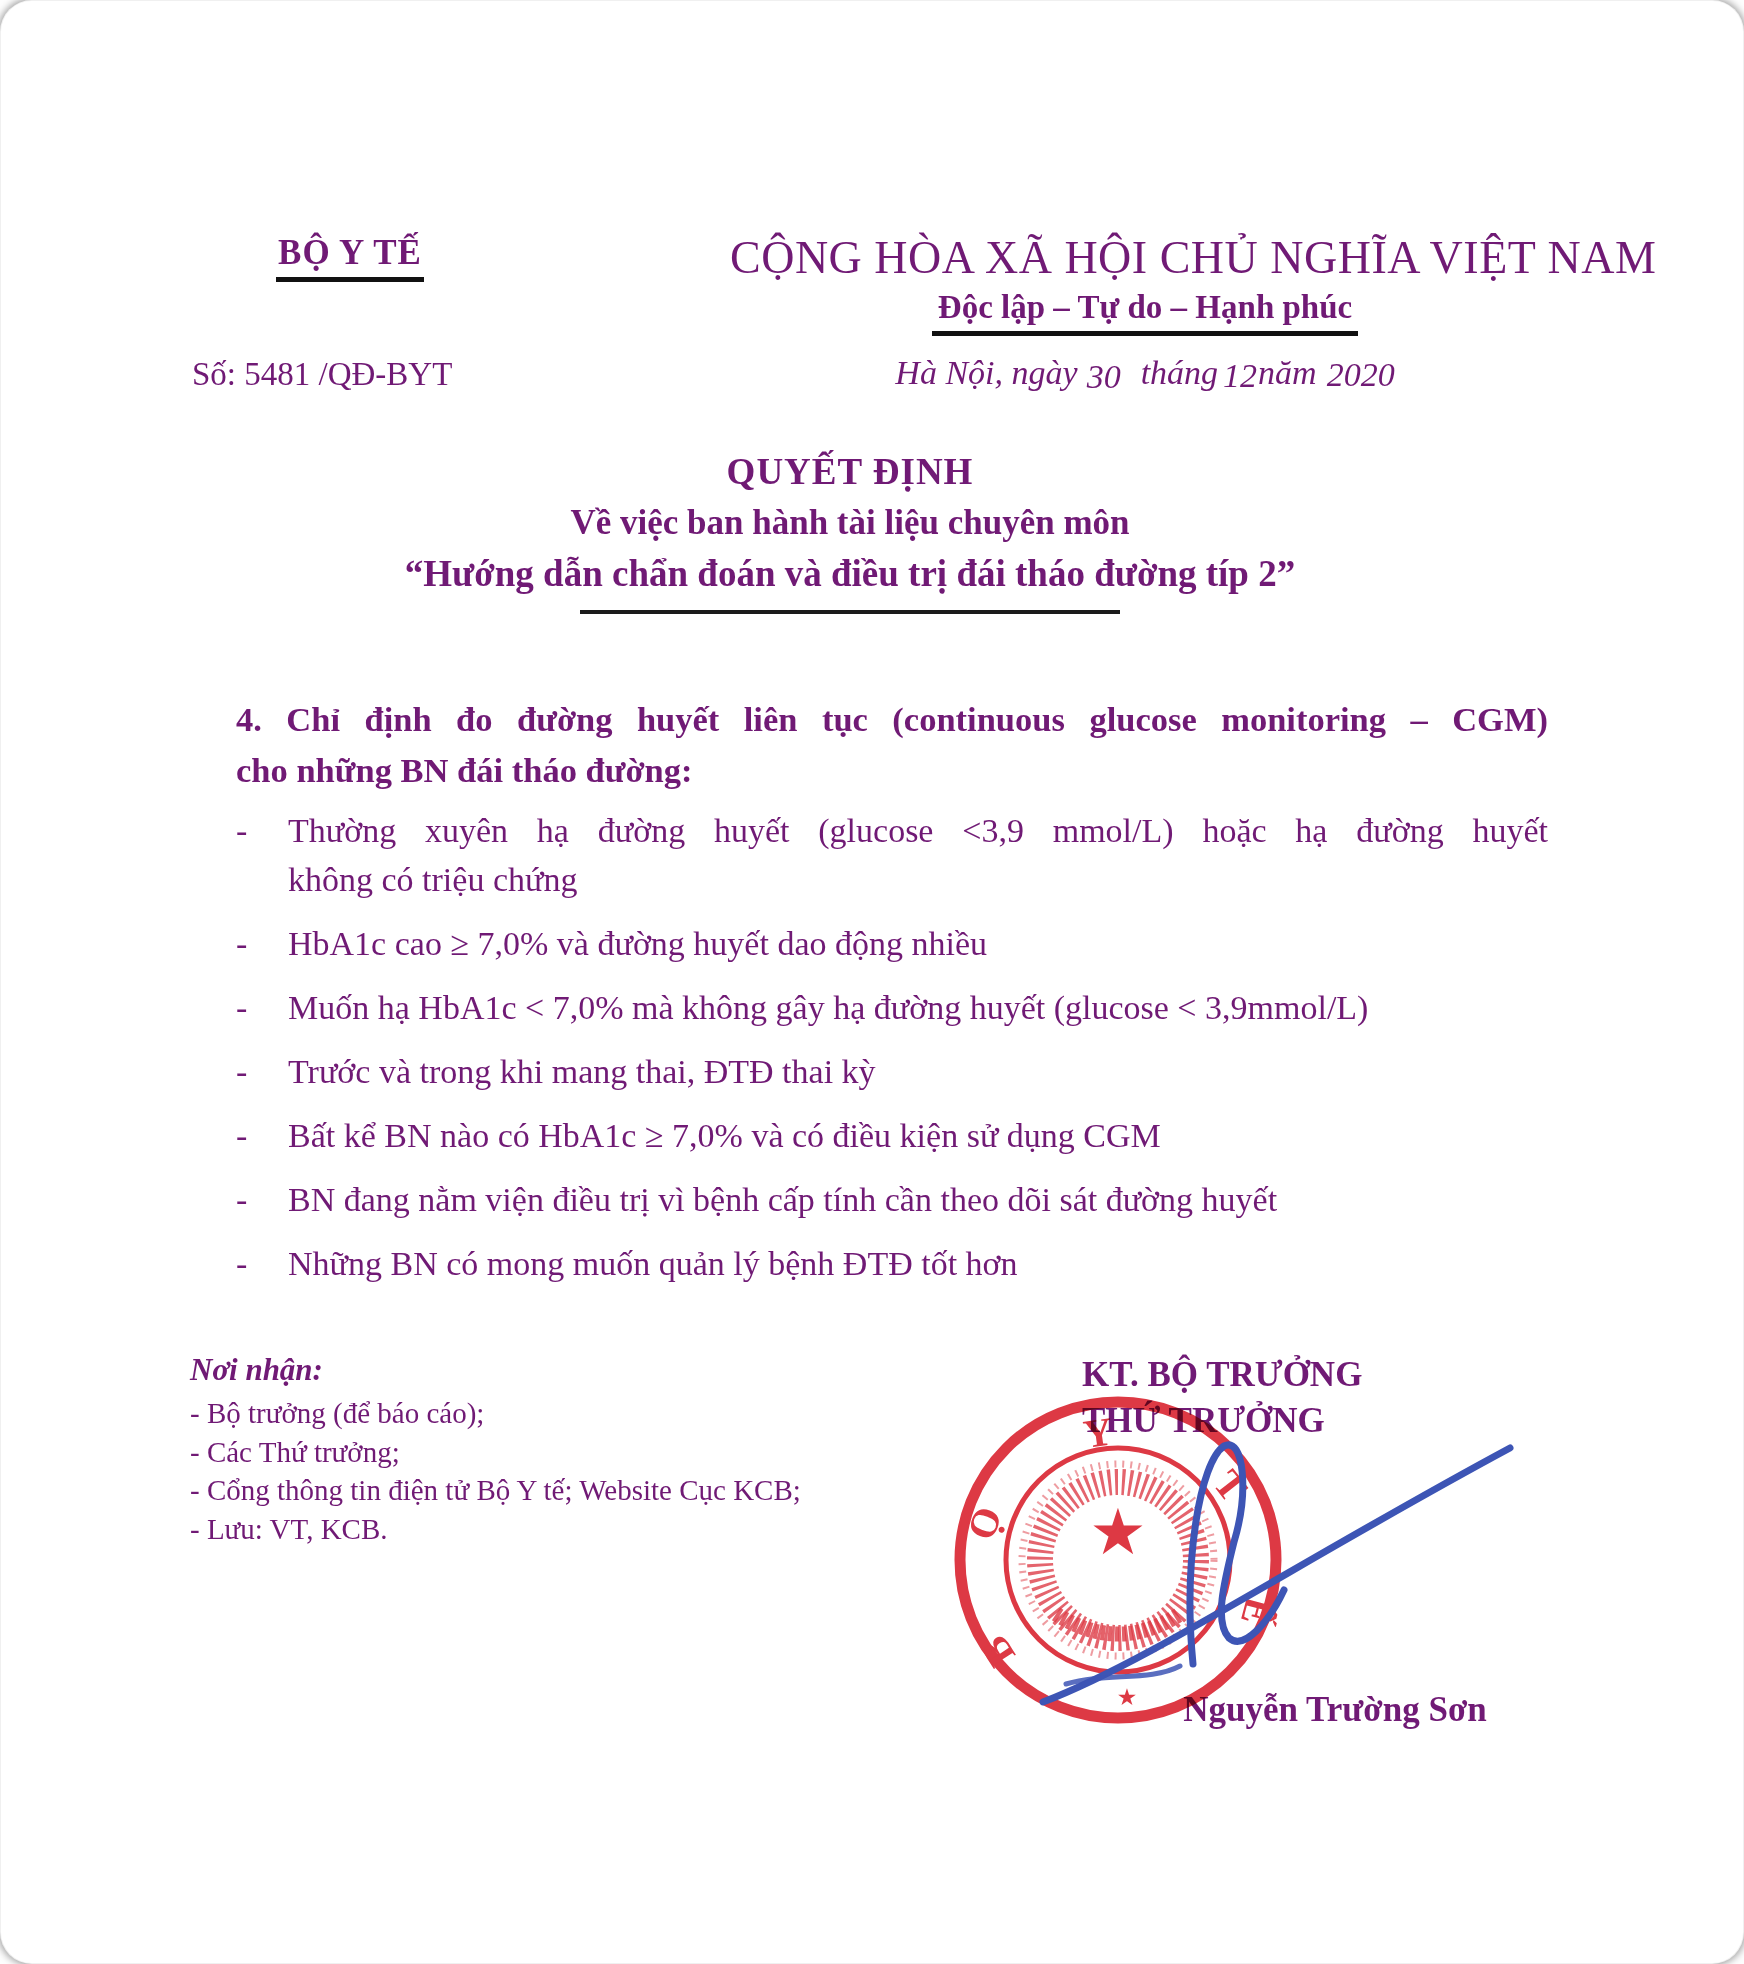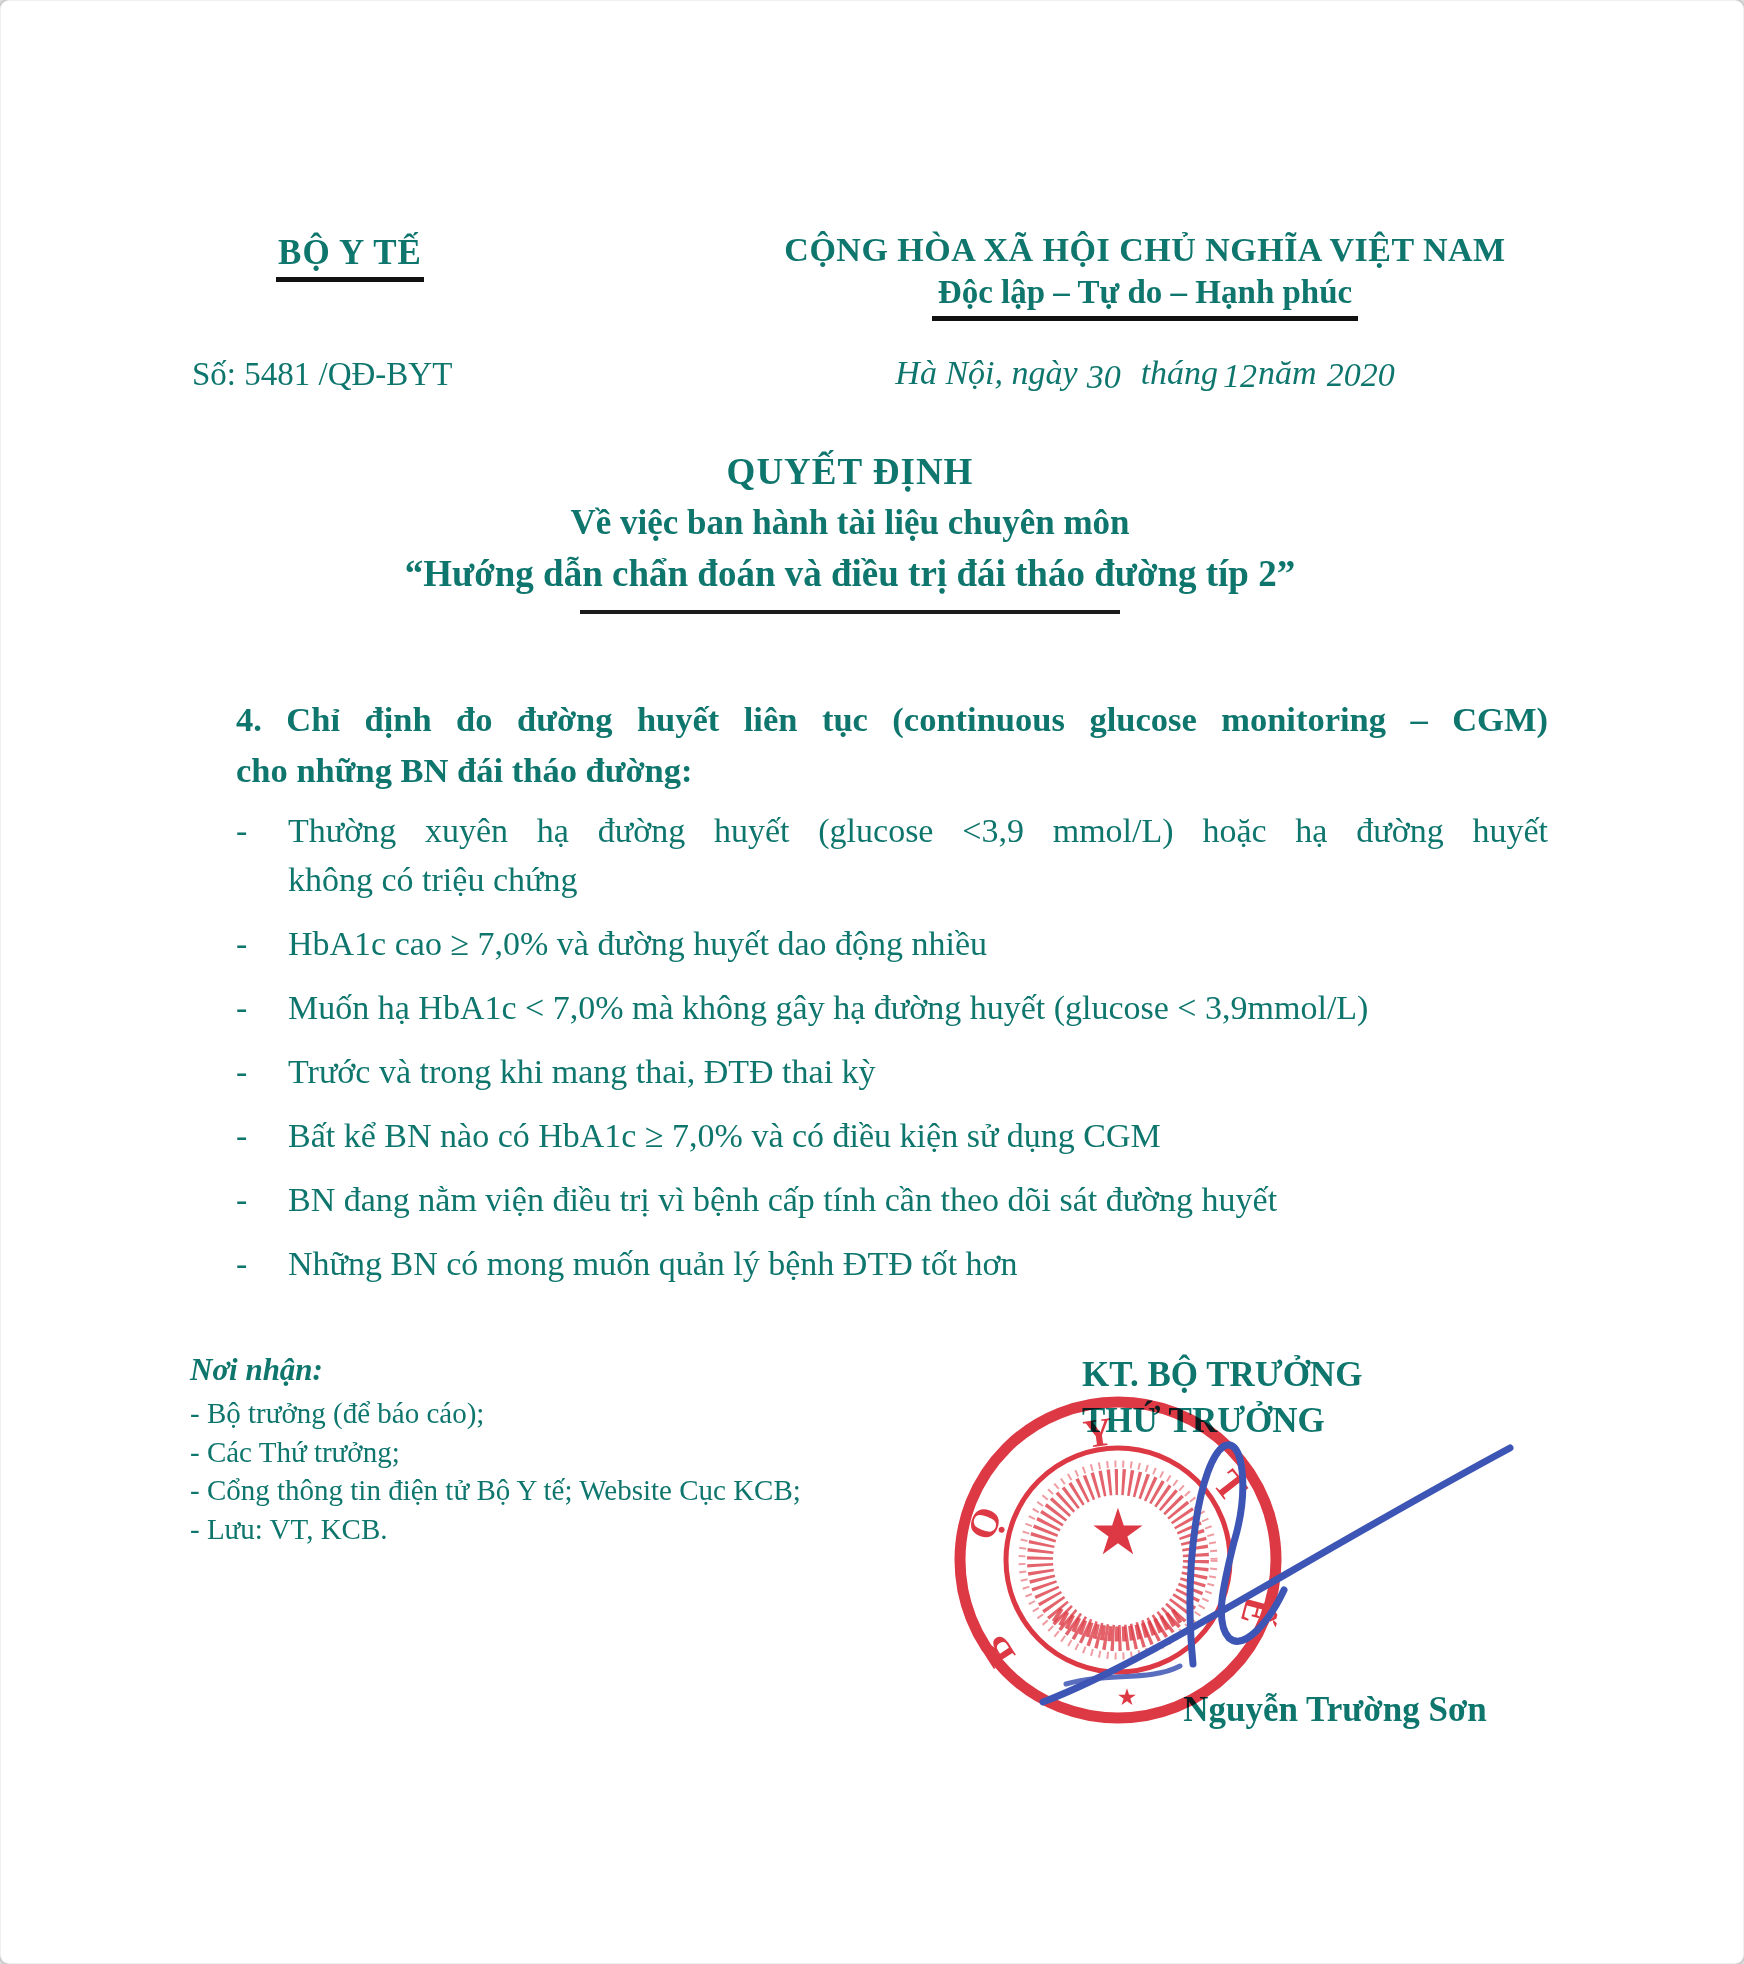--- a/index.html
+++ b/index.html
@@ -1,27 +1,27 @@
 <!DOCTYPE html>
 <html><head>
 <meta charset="utf-8">
 <style>
   html,body{margin:0;padding:0;background:#fdfdfd;}
   .page{
     position:relative;width:1744px;height:1964px;background:#ffffff;
-    border-radius:9px;overflow:hidden;
+    border-radius:32px;overflow:hidden;
     box-shadow:0 0 7px 2px rgba(0,0,0,.35), inset 0 0 0 1px rgba(0,0,0,.06);
-    font-family:"Liberation Serif","DejaVu Serif",serif;color:#0f766e;
+    font-family:"Liberation Serif","DejaVu Serif",serif;color:#701a75;
   }
   .abs{position:absolute;}
   
   .org-left{left:245px;top:233px;width:210px;text-align:center;}
   .org-left .t{display:inline-block;font-weight:bold;font-size:35px;border-bottom:5px solid #111;padding:0 2px 4px 2px;letter-spacing:1px;}
   .nation{left:730px;top:231px;width:830px;text-align:center;}
-  .nation .l1{font-weight:bold;font-size:34px;letter-spacing:.5px;white-space:nowrap;}
+  .nation .l1{font-weight:normal;font-size:46px;letter-spacing:.5px;white-space:nowrap;}
   .nation .l2{display:inline-block;font-weight:bold;font-size:33px;border-bottom:5px solid #111;padding:0 6px 5px 6px;margin-top:5px;white-space:nowrap;}
   .doc-no{left:192px;top:356px;font-size:33px;white-space:nowrap;}
   .date-line{left:730px;top:354px;width:830px;text-align:center;font-style:italic;font-size:34px;}
   .date-line span{display:inline-block;}
   .date-line .dday{margin:0 20px 0 9px;transform:translateY(4px);}
   .date-line .dmonth{margin:0 1px 0 5px;transform:translateY(3px);}
   .date-line .dyear{margin-left:10px;transform:translateY(2px);font-family:Liberation Serif, serif;}
   
   .title-block{left:72px;top:450px;width:1556px;text-align:center;}
   .title-block .t1{font-weight:bold;font-size:37px;letter-spacing:1px;}

